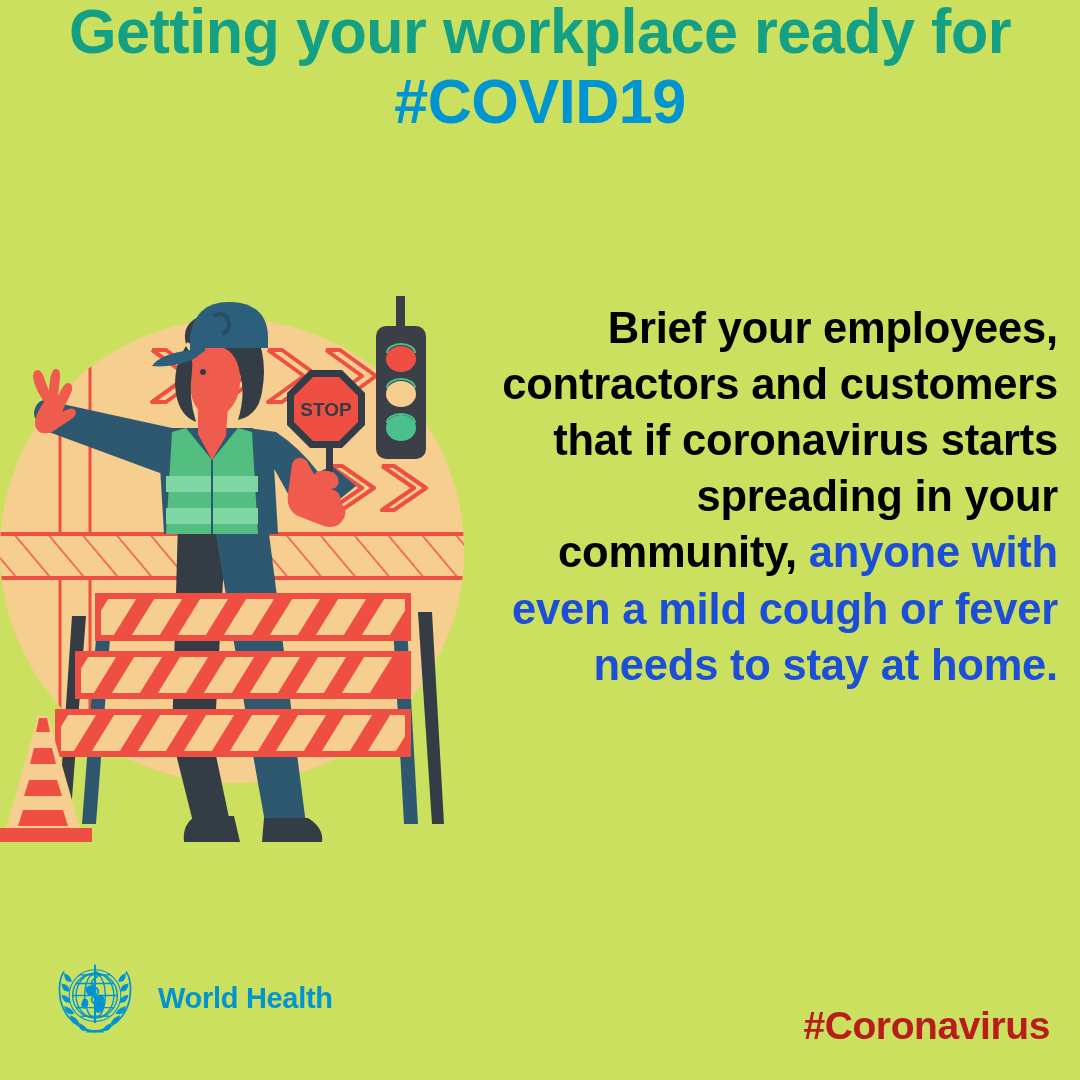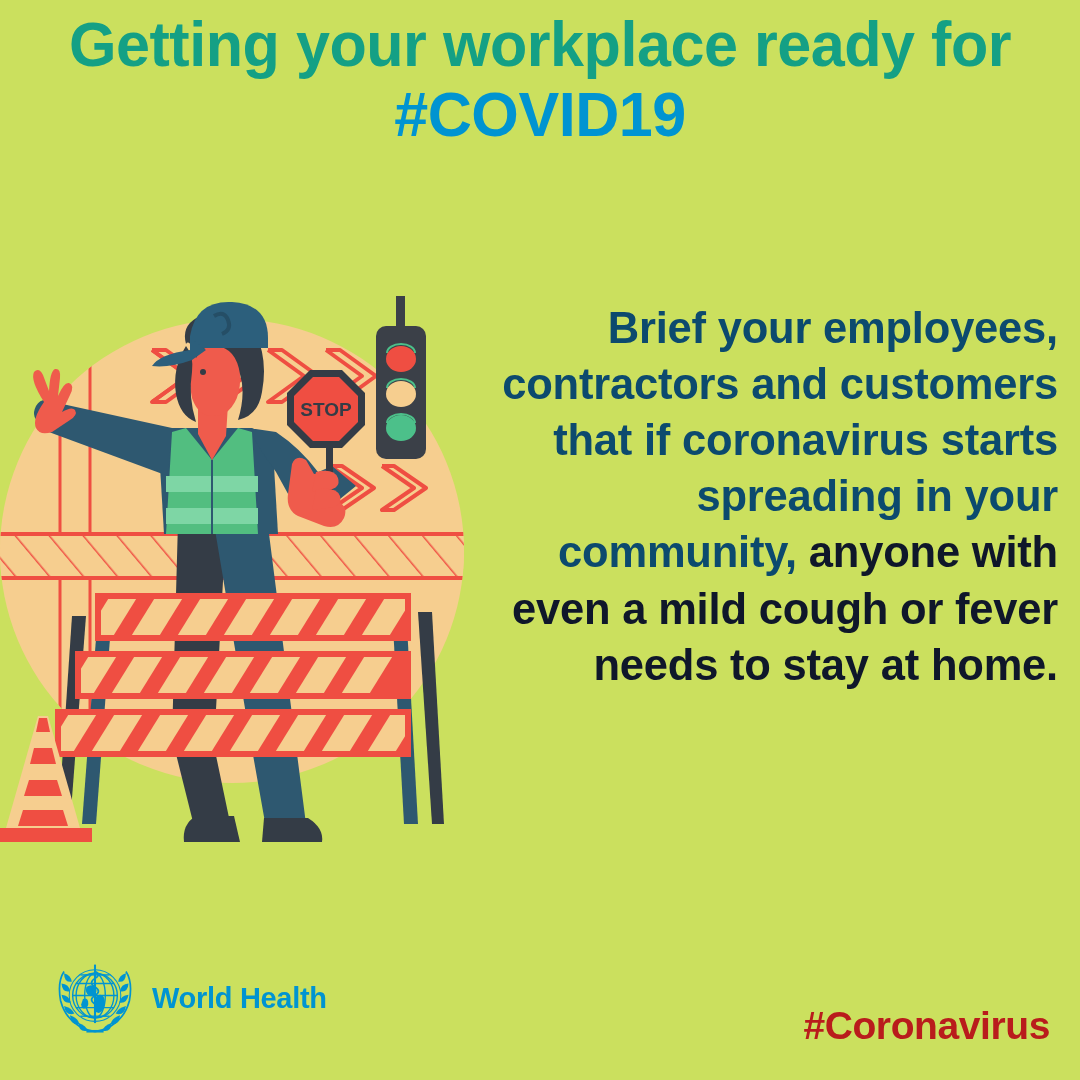--- a/index.html
+++ b/index.html
@@ -12,21 +12,21 @@
     width: 1080px;
     height: 1080px;
     background: #cbe05e;
     overflow: hidden;
     font-family: "Liberation Sans", "DejaVu Sans", sans-serif;
   }
 
   
   .headline {
     position: absolute;
-    top: 14px;
+    top: 1px;
     left: 0;
     width: 1080px;
     text-align: center;
     line-height: 0.98;
     font-weight: bold;
     font-size: 62px;
     letter-spacing: -0.5px;
   }
   .headline-l1 {
     display: block;
@@ -47,41 +47,41 @@
     position: absolute;
     top: 300px;
     right: 22px;
     width: 560px;
     text-align: right;
     font-weight: bold;
     font-size: 43.5px;
     line-height: 1.29;
     letter-spacing: -0.2px;
   }
-  .seg-teal { color: #0c4a6e; }
-  .seg-blue { color: #0f172a; }
+  .seg-teal { color: #000000; }
+  .seg-blue { color: #1d4ed8; }
 
   
   #illus {
     position: absolute;
     left: 0;
     top: 276px;
     width: 520px;
     height: 570px;
   }
   #illus svg { display: block; }
 
   
   .who-logo {
     position: absolute;
     left: 52px;
     bottom: 38px;
     display: flex;
     align-items: center;
-    gap: 14px;
+    gap: 20px;
   }
   .who-emblem { width: 86px; height: 86px; display: block; }
   .who-words {
     color: #0094d1;
     font-weight: bold;
     font-size: 29px;
     line-height: 1.08;
     letter-spacing: -0.3px;
   }
 

